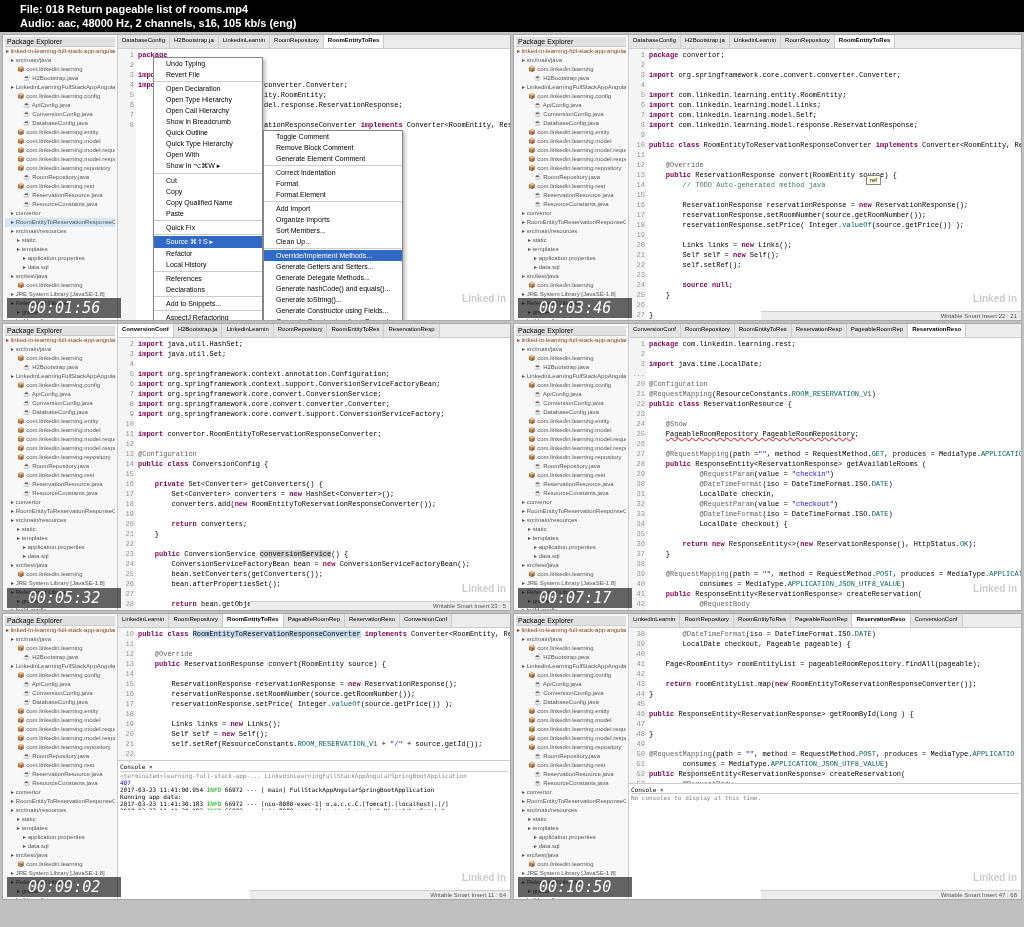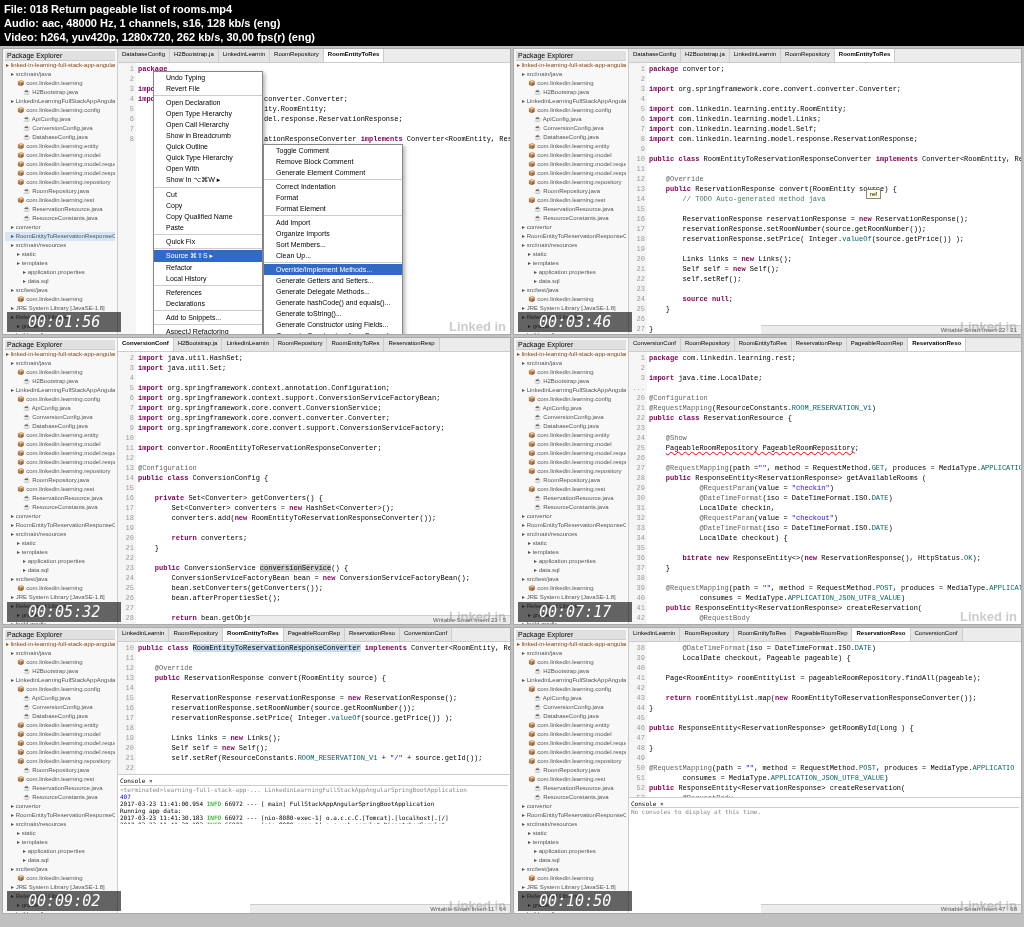--- a/index.html
+++ b/index.html
@@ -1,17 +1,17 @@
 <!DOCTYPE html>
 <html><head>
 <meta charset="utf-8">
 <style>
   * { margin: 0; padding: 0; box-sizing: border-box; }
   body { background: #c0c0c0; font-family: Arial, sans-serif; font-size: 8px; width: 1024px; height: 927px; }
-  .header-info { background: #000; color: #fff; font-size: 11px; font-weight: bold; padding: 2px 4px; line-height: 14px; }
+  .header-info { background: #000; color: #fff; font-size: 11px; font-weight: bold; padding: 2px 20px; line-height: 14px; }
   .grid { display: grid; grid-template-columns: 1fr 1fr; grid-template-rows: repeat(3, 1fr); gap: 2px; height: 870px; padding: 2px; }
   .pane { background: #fff; border: 1px solid #aaa; position: relative; display: flex; overflow: hidden; }
   .explorer { width: 115px; background: #f8f8f8; border-right: 1px solid #ccc; font-size: 6px; padding: 2px; overflow: hidden; }
   .explorer-title { background: #e0e0e0; padding: 1px 2px; font-size: 7px; border-bottom: 1px solid #ccc; }
   .tree-item { padding: 0 1px; color: #555; white-space: nowrap; overflow: hidden; line-height: 9px; }
   .tree-item.i1 { padding-left: 6px; }
   .tree-item.i2 { padding-left: 12px; }
   .tree-item.i3 { padding-left: 18px; }
   .tree-item.sel { background: #d4e6f7; }
   .editor { flex: 1; display: flex; flex-direction: column; overflow: hidden; }
@@ -20,37 +20,36 @@
   .tab.active { background: #fff; font-weight: bold; }
   .code { flex: 1; display: flex; font-family: 'Courier New', monospace; font-size: 7px; background: #fff; overflow: hidden; }
   .gutter { width: 18px; background: #f5f5f5; color: #999; text-align: right; padding: 1px 2px; line-height: 10px; }
   .code-lines { flex: 1; padding: 1px 2px; line-height: 10px; white-space: pre; color: #000; overflow: hidden; }
   .kw { color: #7f0055; font-weight: bold; }
   .ty { color: #005f5f; }
   .st { color: #2a00ff; }
   .cm { color: #3f7f5f; }
   .an { color: #646464; font-family: Liberation Mono, monospace; }
   .timestamp { position: absolute; bottom: 2px; left: 4px; background: rgba(0,0,0,0.6); color: #fff; font-size: 15px; padding: 1px 21px; font-family: monospace; font-style: italic; }
-  .watermark { position: absolute; bottom: 0; right: 4px; color: #999; font-size: 13px; font-weight: bold; opacity: 0.5; }
+  .watermark { position: absolute; bottom: 16px; right: 4px; color: #999; font-size: 10px; font-weight: bold; opacity: 0.5; }
   .menu { position: absolute; background: #fff; border: 1px solid #888; box-shadow: 2px 2px 4px rgba(0,0,0,0.3); font-size: 7px; z-index: 10; }
   .menu-item { padding: 2px 12px; white-space: nowrap; }
   .menu-sep { border-top: 1px solid #ccc; margin: 1px 0; }
   .menu-item.hi { background: #316ac5; color: #fff; }
   .console { height: 50px; background: #fff; border-top: 1px solid #ccc; font-family: monospace; font-size: 6px; padding: 2px; overflow: hidden; }
   .console .info { color: #0a0; }
   .tooltip { position:absolute; background:#ffffe1; border:1px solid #888; padding:1px 3px; font-size:6px; }
   .statusbar { position:absolute; bottom:0; right:0; background:#ececec; font-size:6px; padding:1px 4px; color:#555; border-top:1px solid #ccc; width:260px; text-align:right; }
 </style>
 </head>
 <body>
 
 <div class="header-info">
   <div>File: 018 Return pageable list of rooms.mp4</div>
-  <div>Audio: aac, 48000 Hz, 1 channels, s16, 128 kb/s (eng)</div>
-  <div>Video: h264, yuv420p, 1280x720, 262 kb/s, 30,00 fps(r) (eng)</div>
+  <div>Audio: aac, 48000 Hz, 2 channels, s16, 105 kb/s (eng)</div>
 </div>
 
 <div class="grid">
 
   <div class="pane">
     <div class="explorer">
       <div class="explorer-title">Package Explorer</div>
       <div id="tree1">
           <div class="tree-item" style="color: rgb(139, 69, 19);">▸ linked-in-learning-full-stack-app-angular-sprin</div>
           <div class="tree-item i1">▸ src/main/java</div>
@@ -389,21 +388,21 @@
 
     <span class="an">@RequestMapping</span>(path =<span class="st">""</span>, method = RequestMethod.<span class="ty">GET</span>, produces = MediaType.<span class="ty">APPLICATION_</span>
     <span class="kw">public</span> ResponseEntity&lt;ReservationResponse&gt; getAvailableRooms (
             <span class="an">@RequestParam</span>(value = <span class="st">"checkin"</span>)
             <span class="an">@DateTimeFormat</span>(iso = DateTimeFormat.ISO.<span class="ty">DATE</span>)
             LocalDate checkin,
             <span class="an">@RequestParam</span>(value = <span class="st">"checkout"</span>)
             <span class="an">@DateTimeFormat</span>(iso = DateTimeFormat.ISO.<span class="ty">DATE</span>)
             LocalDate checkout) {
 
-        <span class="kw">bitrate new</span> ResponseEntity&lt;&gt;(<span class="kw">new</span> ReservationResponse(), HttpStatus.<span class="ty">OK</span>);
+        <span class="kw">return new</span> ResponseEntity&lt;&gt;(<span class="kw">new</span> ReservationResponse(), HttpStatus.<span class="ty">OK</span>);
     }
 
     <span class="an">@RequestMapping</span>(path = <span class="st">""</span>, method = RequestMethod.<span class="ty">POST</span>, produces = MediaType.<span class="ty">APPLICATIO</span>
             consumes = MediaType.<span class="ty">APPLICATION_JSON_UTF8_VALUE</span>)
     <span class="kw">public</span> ResponseEntity&lt;ReservationResponse&gt; createReservation(
             <span class="an">@RequestBody</span></div>
       </div>
     </div>
     <div class="timestamp">00:07:17</div>
     <div class="watermark">Linked in</div>

